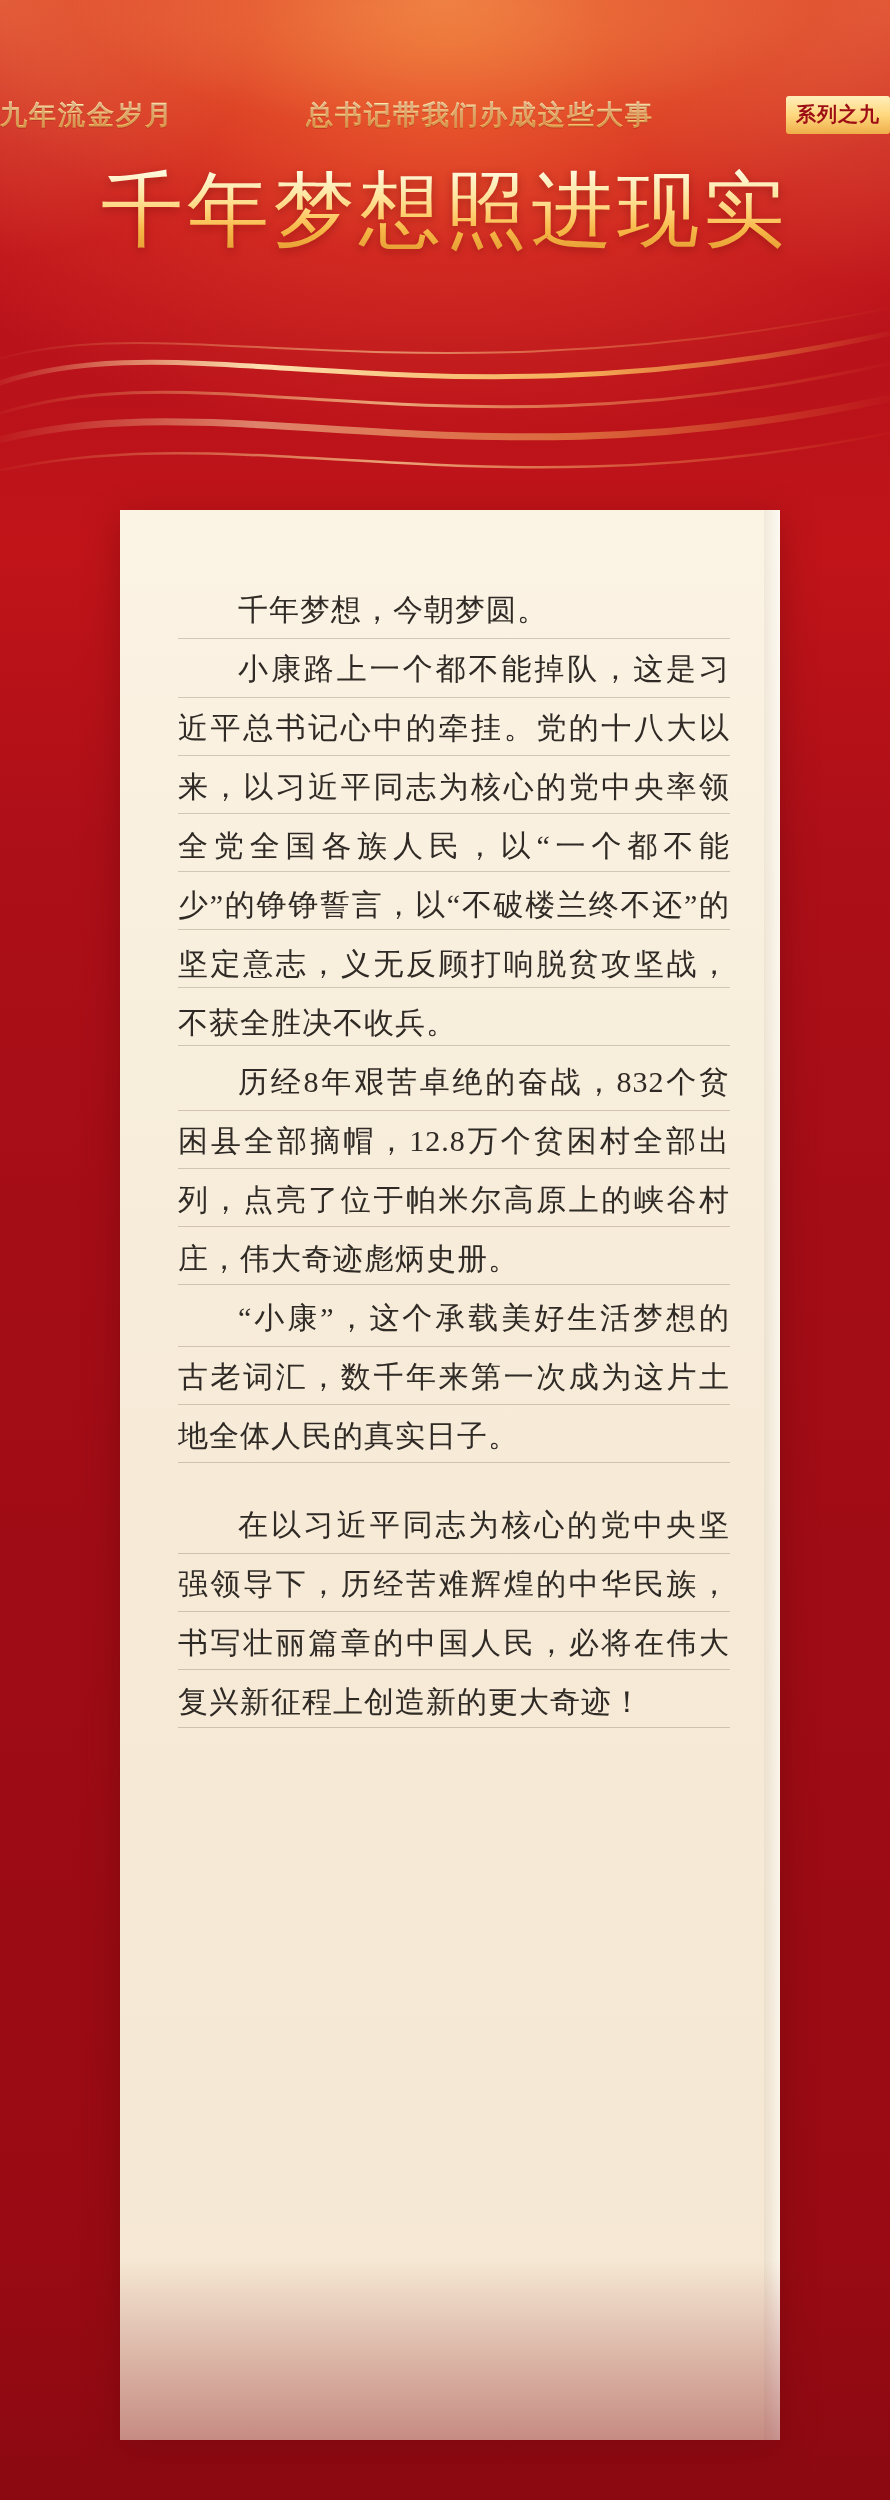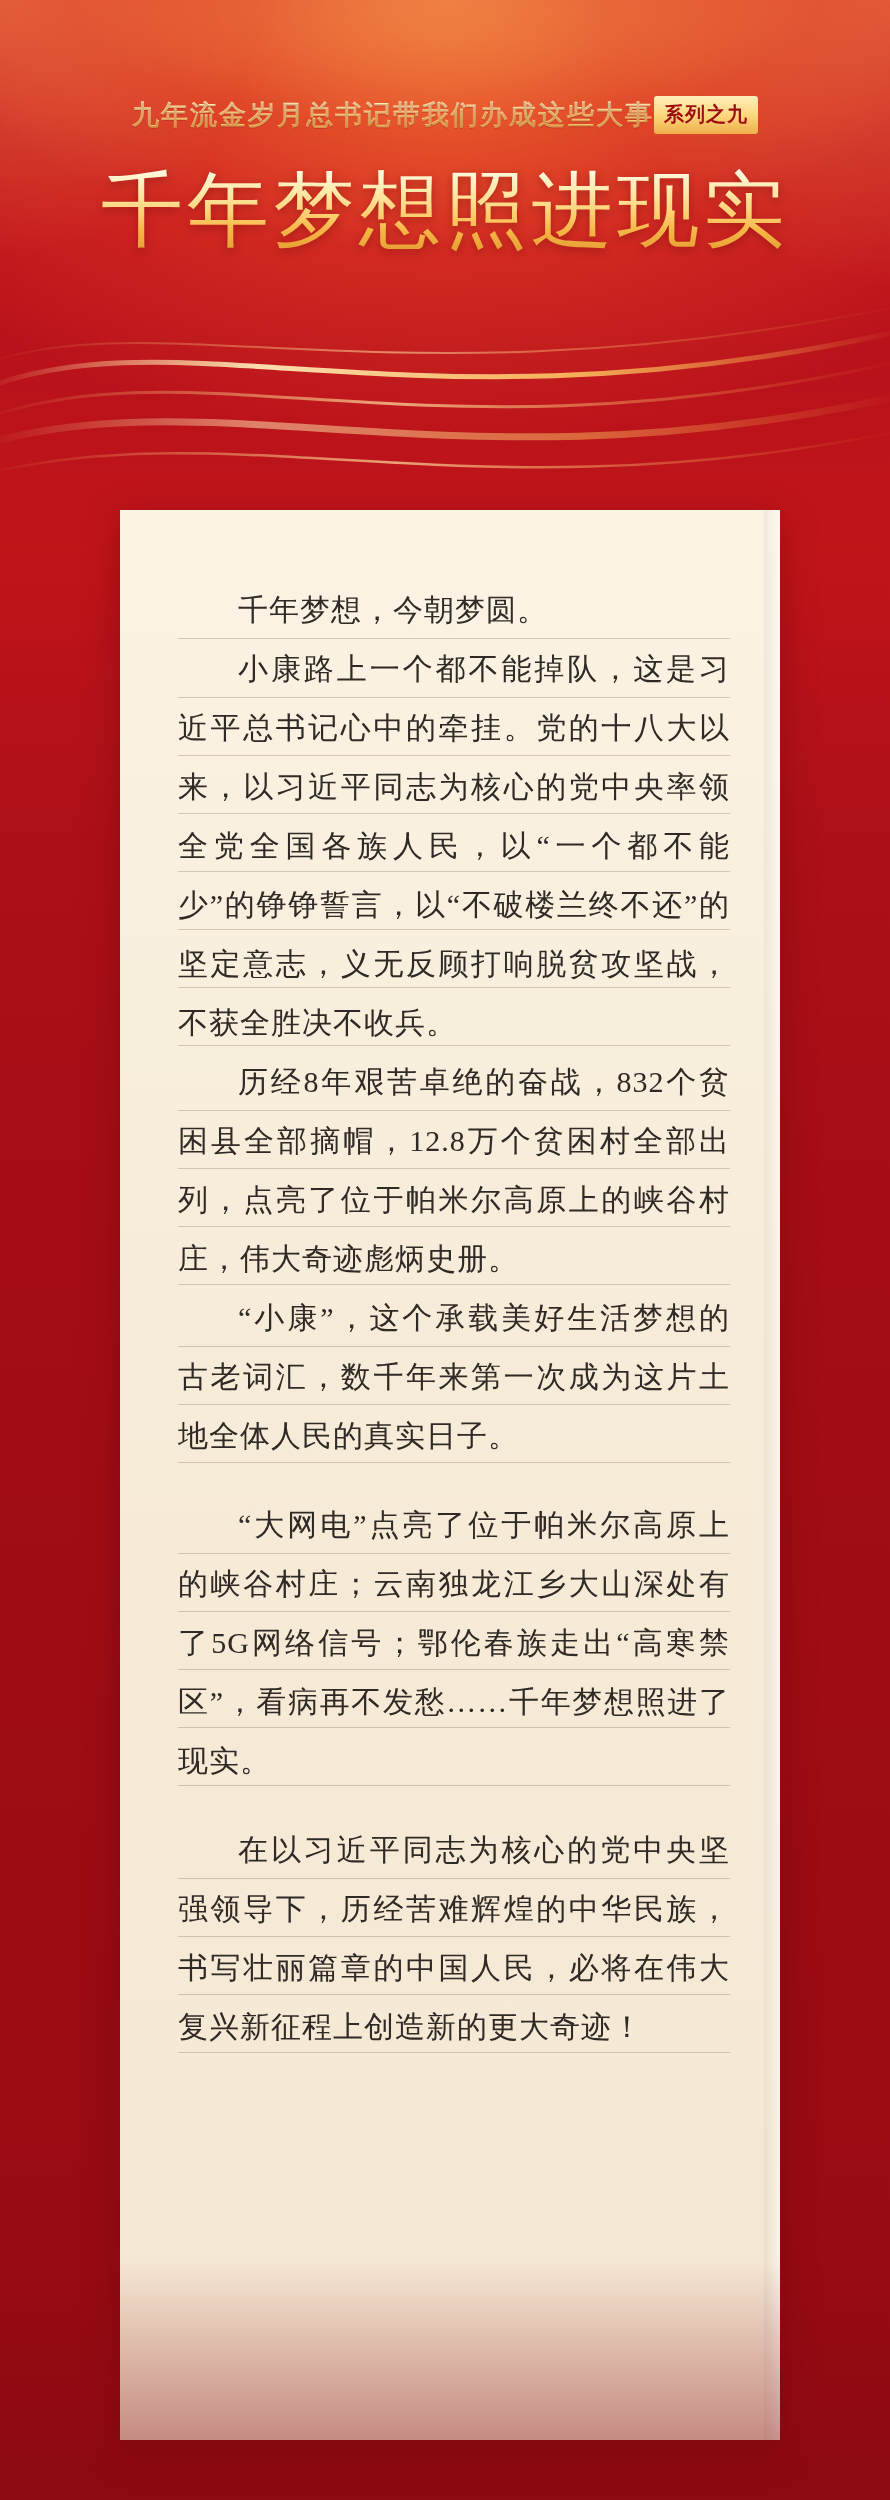--- a/index.html
+++ b/index.html
@@ -54,21 +54,22 @@
   
   .header {
     position: absolute;
     left: 0; top: 96px;
     width: 890px;
     text-align: center;
   }
   .kicker-row {
     display: flex;
     align-items: center;
-    justify-content: center;
+    justify-content: space-between;
+    gap: 16px;
     white-space: nowrap;
   }
   .kicker {
     font-family: "Liberation Serif", "DejaVu Serif", serif;
     font-weight: bold;
     font-size: 27px;
     letter-spacing: 2px;
     color: #ffe9a8;
     background: linear-gradient(180deg, #fff4c9 0%, #ffd98a 45%, #f0b24e 100%);
     -webkit-background-clip: text;
@@ -224,19 +225,18 @@
     <div class="main-title">千年梦想照进现实</div>
   </div>
 
 
   <div class="paper">
     <div class="paper-body">
       <p class="para">千年梦想，今朝梦圆。</p>
       <p class="para">小康路上一个都不能掉队，这是习近平总书记心中的牵挂。党的十八大以来，以习近平同志为核心的党中央率领全党全国各族人民，以“一个都不能少”的铮铮誓言，以“不破楼兰终不还”的坚定意志，义无反顾打响脱贫攻坚战，不获全胜决不收兵。</p>
       <p class="para">历经8年艰苦卓绝的奋战，832个贫困县全部摘帽，12.8万个贫困村全部出列，点亮了位于帕米尔高原上的峡谷村庄，伟大奇迹彪炳史册。</p>
       <p class="para">“小康”，这个承载美好生活梦想的古老词汇，数千年来第一次成为这片土地全体人民的真实日子。</p>
-      <p class="para gap">“大网电”点亮了位于帕米尔高原上的峡谷村庄；云南独龙江乡大山深处有了5G网络信号；鄂伦春族走出“高寒禁区”，看病再不发愁……千年梦想照进了现实。</p>
       <p class="para gap">在以习近平同志为核心的党中央坚强领导下，历经苦难辉煌的中华民族，书写壮丽篇章的中国人民，必将在伟大复兴新征程上创造新的更大奇迹！</p>
     </div>
   </div>
 
   <div class="bottom-fade"></div>
 </div>
 
 </body></html>

